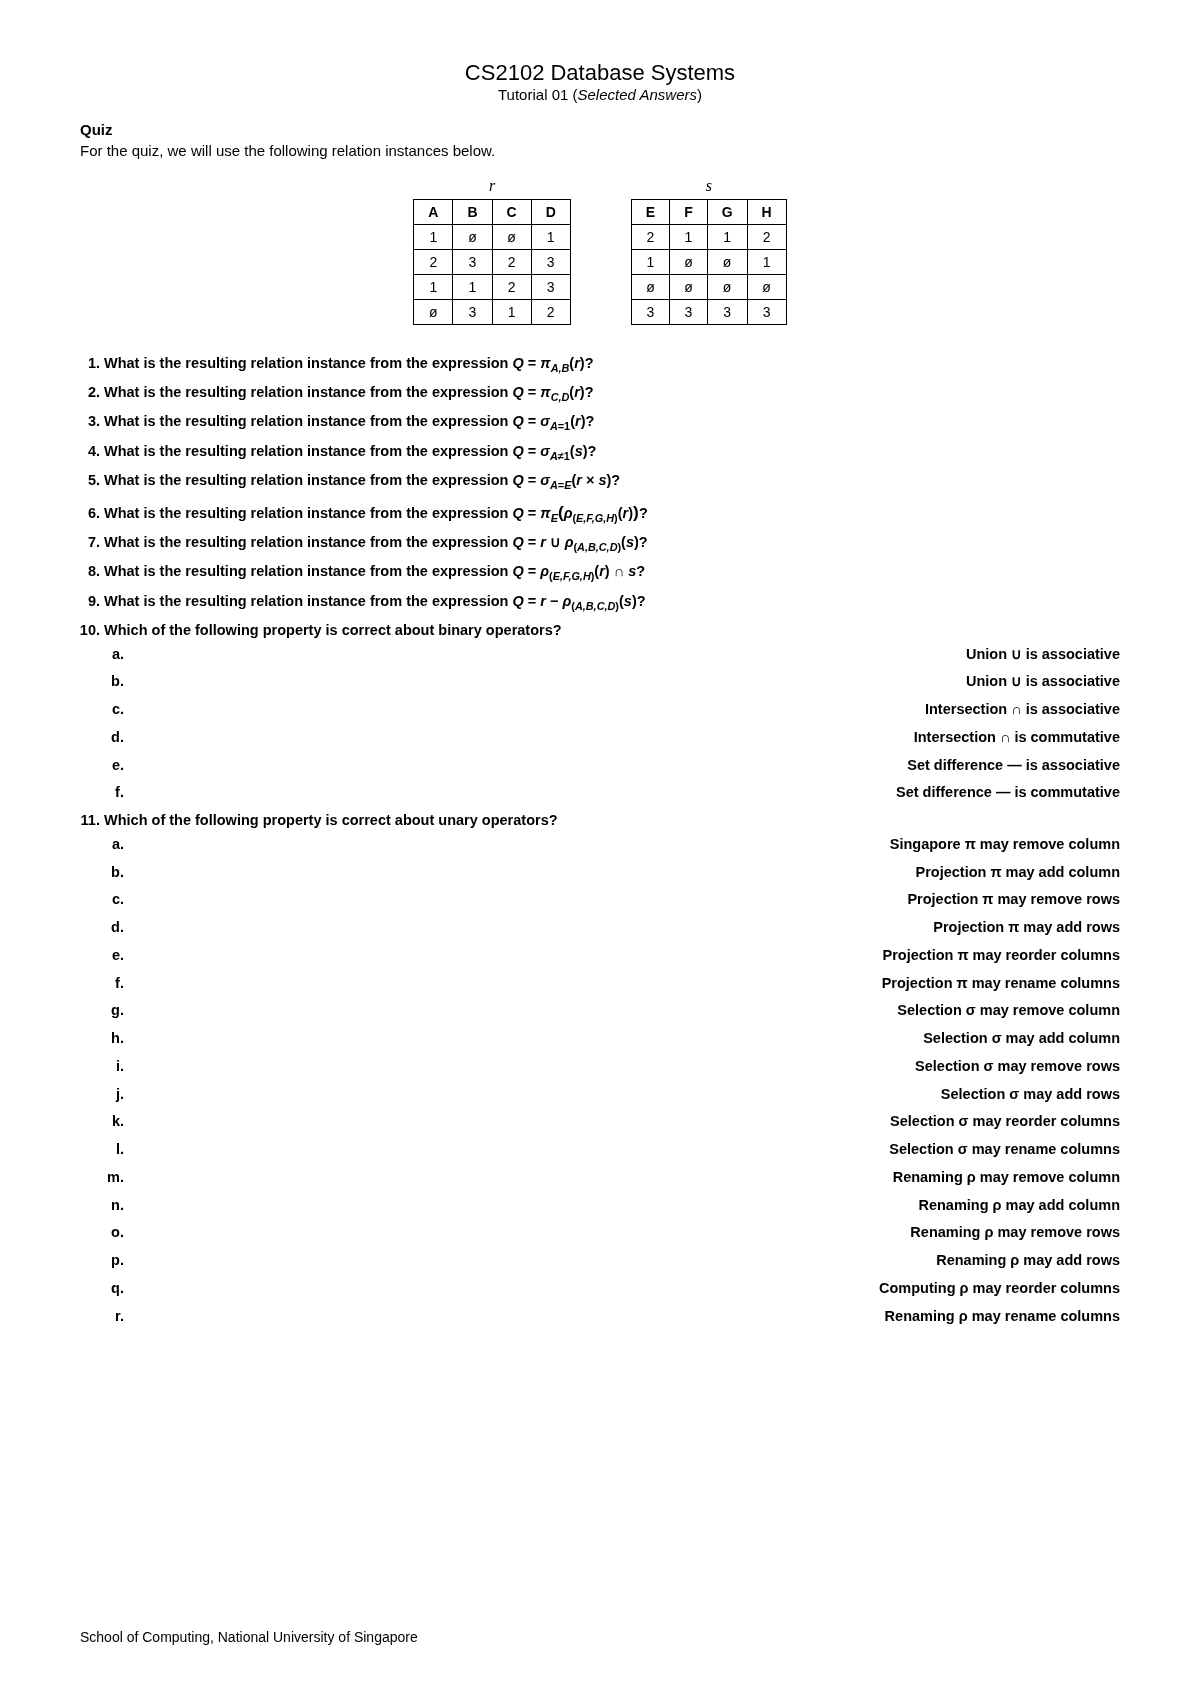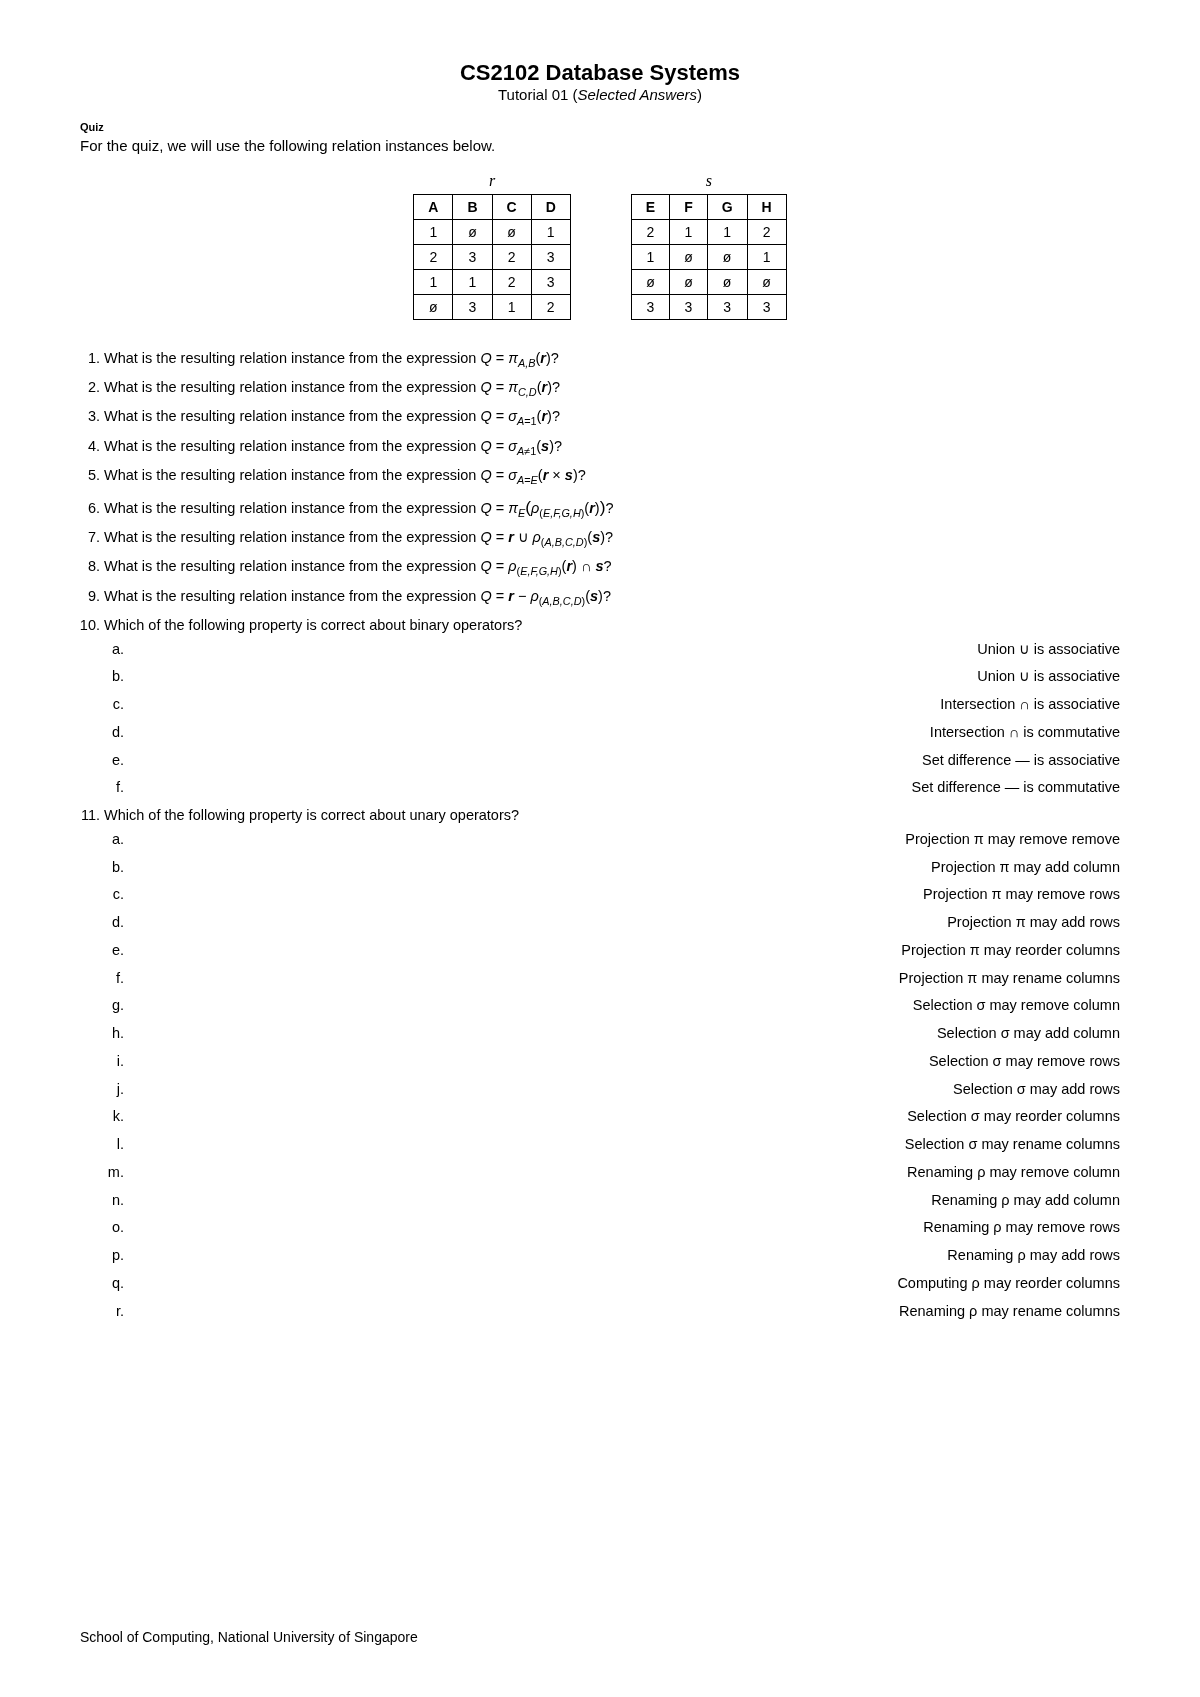--- a/index.html
+++ b/index.html
@@ -12,34 +12,34 @@
       min-height: 1697px;
       padding: 60px 80px;
       position: relative;
     }
     .header {
       text-align: center;
       margin-bottom: 18px;
     }
     .header-title {
       font-size: 22px;
-      font-weight: bold;
+      font-weight: normal;
       font-family: Arial, sans-serif;
     }
     .header-sub {
       font-size: 15px;
       font-family: Arial, sans-serif;
       letter-spacing: 0.04em;
     }
     .header-sub2 {
       font-size: 15px;
       font-family: Arial, sans-serif;
     }
     .section-title {
-      font-size: 11px;
+      font-size: 15px;
       font-weight: bold;
       font-family: Arial, sans-serif;
       margin-bottom: 4px;
     }
     .intro-text {
       font-size: 15px;
       font-family: Arial, sans-serif;
       margin-bottom: 18px;
     }
     .tables-container {
@@ -77,20 +77,21 @@
     .questions-section {
       font-family: Arial, sans-serif;
       font-size: 14.5px;
     }
     .questions-section ol {
       padding-left: 24px;
     }
     .questions-section ol > li {
       margin-bottom: 6px;
       line-height: 1.5;
+      font-weight: bold;
     }
     .sub-list {
       list-style-type: lower-alpha;
       padding-left: 28px;
       margin-top: 2px;
     }
     .sub-list li {
       margin-bottom: 2px;
       line-height: 1.5;
       text-align: right;
@@ -233,21 +234,21 @@
           <li>Union ∪ is associative</li>
           <li>Intersection ∩ is associative</li>
           <li>Intersection ∩ is commutative</li>
           <li>Set difference — is associative</li>
           <li>Set difference — is commutative</li>
         </ol>
     </li>
     <li>
       <span>Which of the following property is correct about unary operators?</span>
       <ol class="sub-list" id="q11-list">
-      <li>Projection π may remove remove</li>
+      <li>Singapore π may remove column</li>
           <li>Projection π may add column</li>
           <li>Projection π may remove rows</li>
           <li>Projection π may add rows</li>
           <li>Projection π may reorder columns</li>
           <li>Projection π may rename columns</li>
           <li>Selection σ may remove column</li>
           <li>Selection σ may add column</li>
           <li>Selection σ may remove rows</li>
           <li>Selection σ may add rows</li>
           <li>Selection σ may reorder columns</li>

